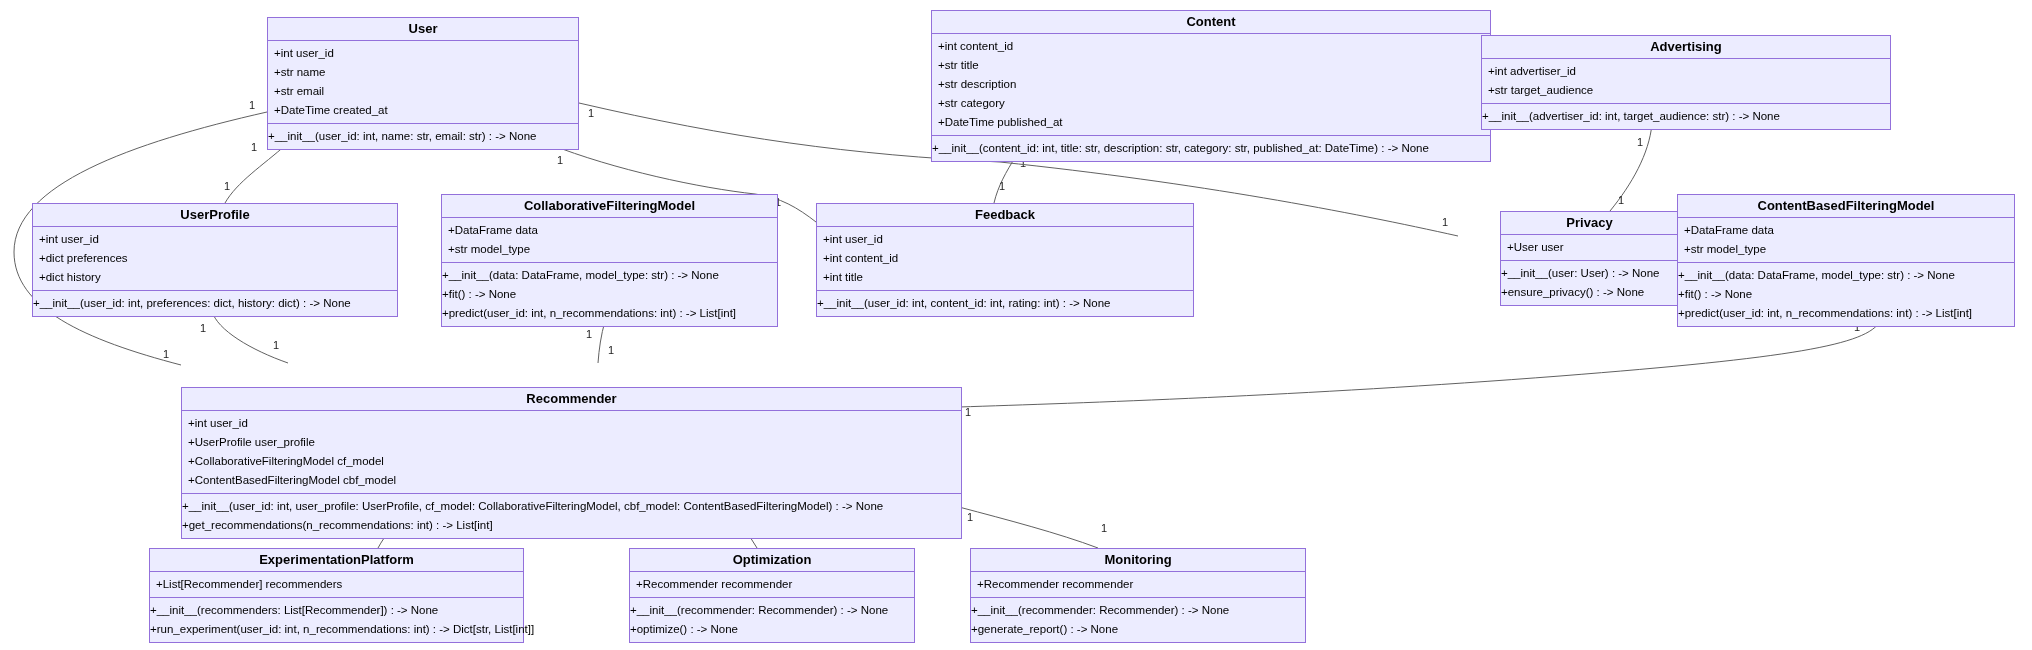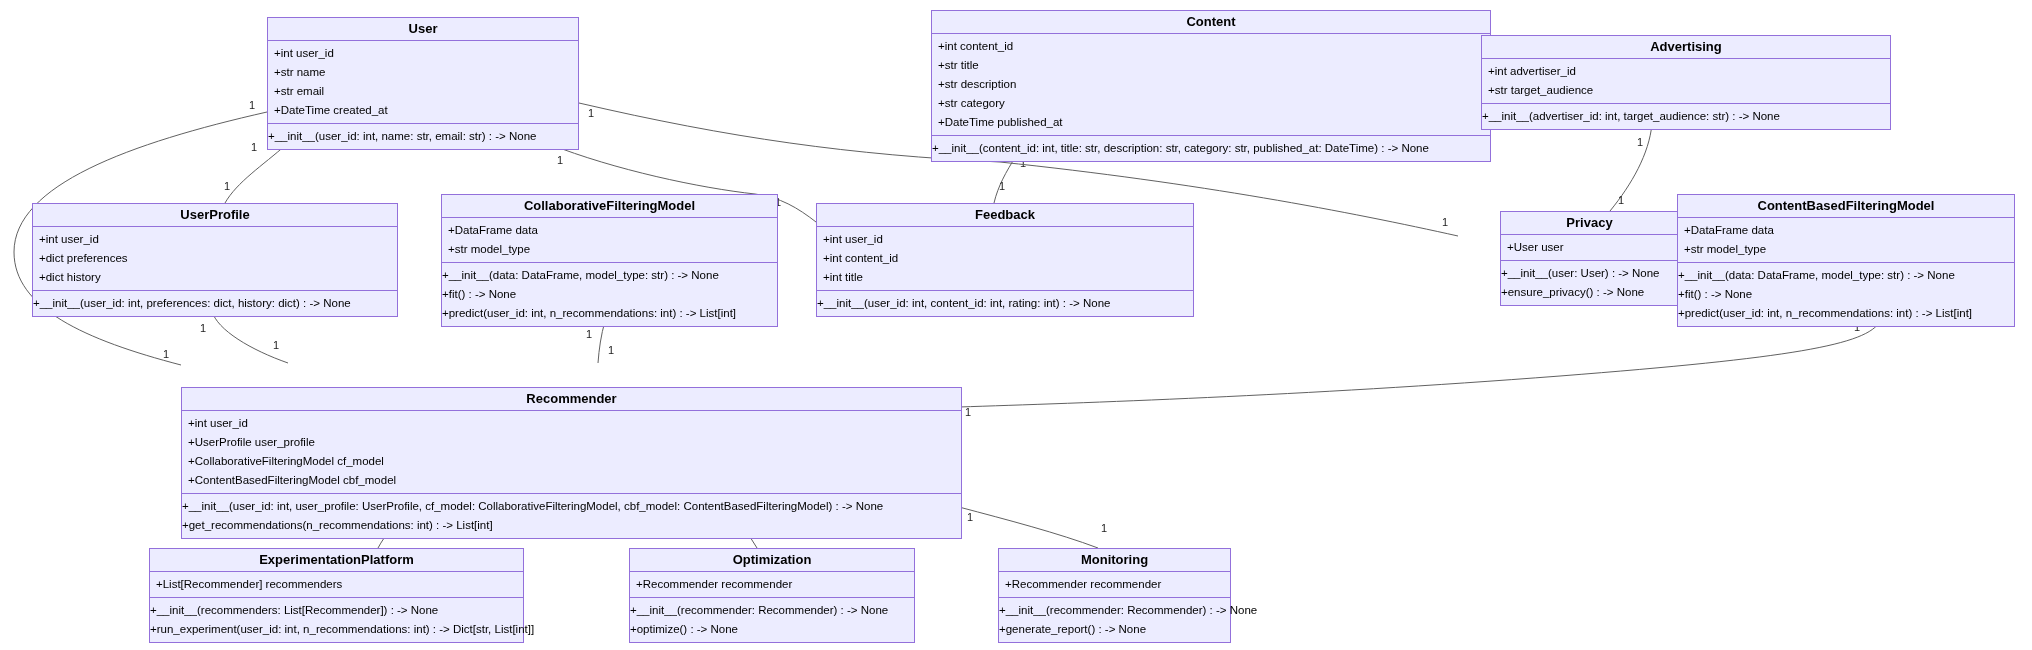--- a/index.html
+++ b/index.html
@@ -186,21 +186,21 @@
       <div class="class-box" style="left: 629px; top: 548px; width: 286px;">
         <div class="class-title">Optimization</div>
         <div class="class-attrs">
           <div class="member">+Recommender recommender</div>
         </div>
         <div class="class-methods">
           <div class="member">+__init__(recommender: Recommender) : -&gt; None</div>
           <div class="member">+optimize() : -&gt; None</div>
         </div>
       </div>
-      <div class="class-box" style="left: 998px; top: 548px; width: 233px;">
+      <div class="class-box" style="left: 970px; top: 548px; width: 336px;">
         <div class="class-title">Monitoring</div>
         <div class="class-attrs">
           <div class="member">+Recommender recommender</div>
         </div>
         <div class="class-methods">
           <div class="member">+__init__(recommender: Recommender) : -&gt; None</div>
           <div class="member">+generate_report() : -&gt; None</div>
         </div>
       </div>
     </div>

